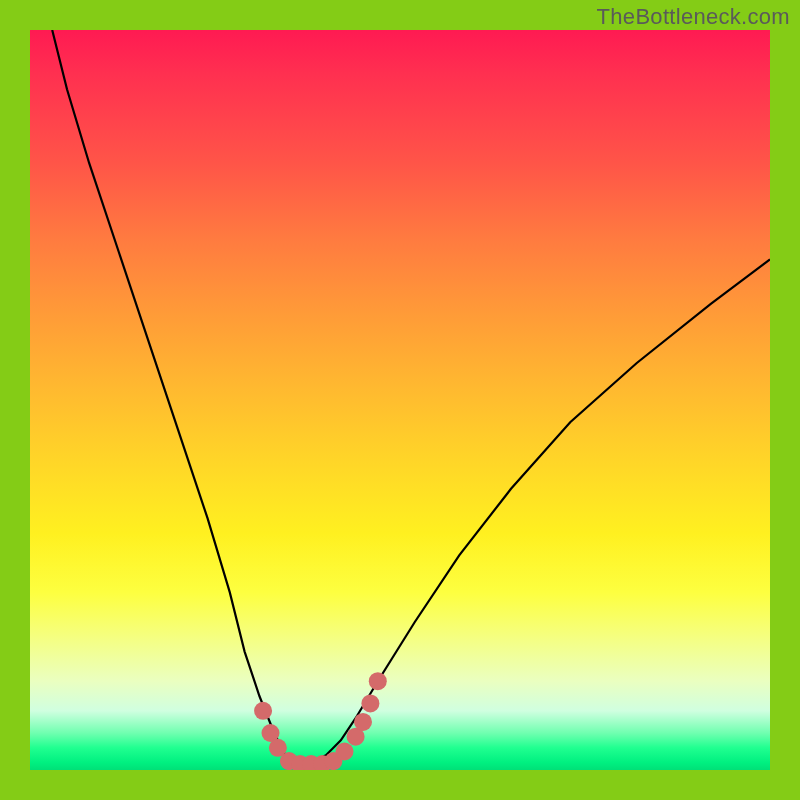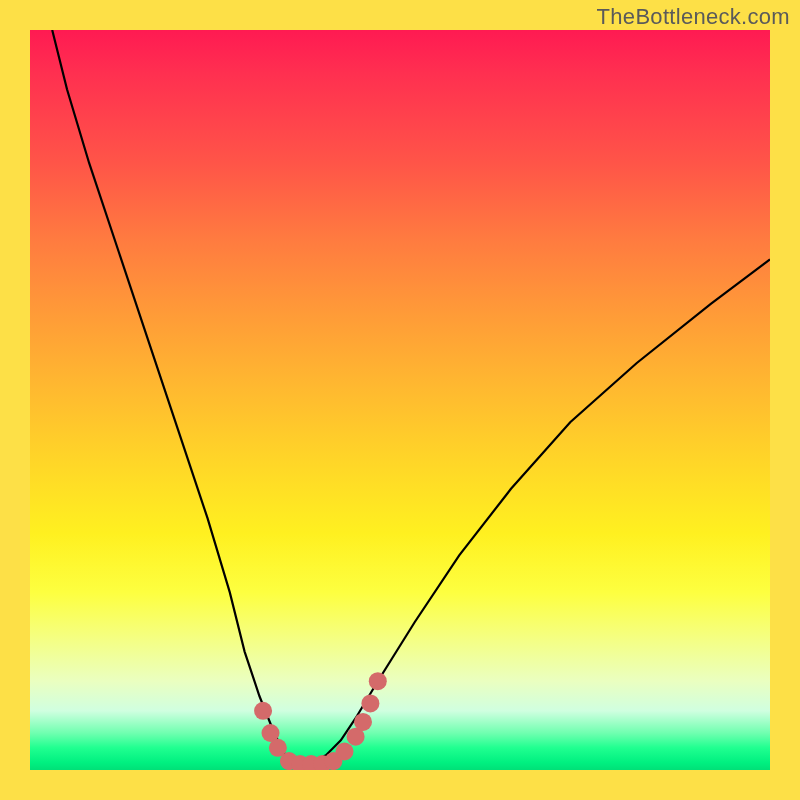--- a/index.html
+++ b/index.html
@@ -10,21 +10,21 @@
     background: #000;
     font-family: Arial, sans-serif;
     overflow: hidden;
   }
   .frame {
     position: absolute;
     top: 0;
     left: 0;
     width: 800px;
     height: 800px;
-    background: #fde047;
+    background: #84cc16;
   }
   .plot-area {
     position: absolute;
     top: 30px;
     left: 30px;
     width: 740px;
     height: 740px;
     background: linear-gradient(to bottom,
       #ff1a52 0%,
       #ff3050 6%,

